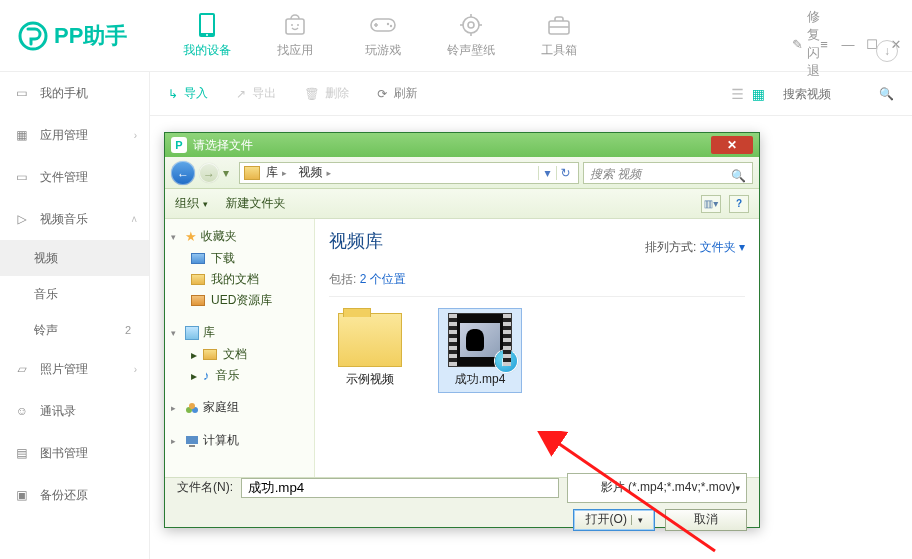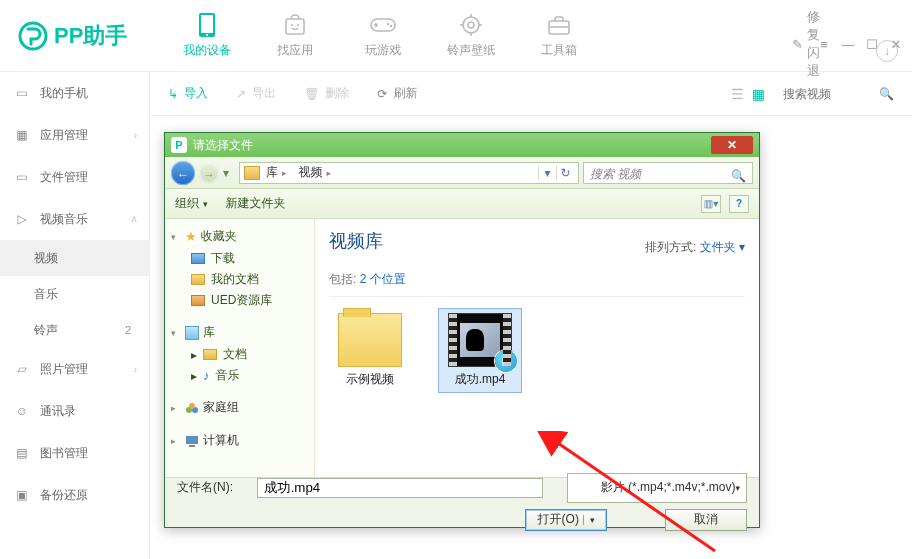--- a/index.html
+++ b/index.html
@@ -90,26 +90,26 @@
   .mp4-thumb:before, .mp4-thumb:after{ content:""; position:absolute; top:0; bottom:0; width:8px; background:repeating-linear-gradient(#ccc 0 4px,#222 4px 8px);}
   .mp4-thumb:before{ left:0;} .mp4-thumb:after{ right:0;}
   .mp4-thumb .screen{ width:40px; height:34px; background:linear-gradient(135deg,#c9d0e0,#8fa0b8); position:relative;}
   .mp4-thumb .hand{ position:absolute; left:6px; top:6px; width:18px; height:22px; background:#000; border-radius:40% 40% 20% 20%; }
   .wmp-badge{ position:absolute; right:-6px; bottom:-6px; width:22px; height:22px; border-radius:50%; background:radial-gradient(circle at 35% 35%, #6fd8ef, #1f9cd8); box-shadow:0 0 0 1px #fff, 0 0 2px rgba(0,0,0,.4); display:flex; align-items:center; justify-content:center; color:#fff; font-size:10px;}
   .file-tile .cap{ font-size:12px; color:#222; text-align:center;}
 
   .arrow-annot { position:absolute; right:34px; top:212px; width:200px; height:130px; pointer-events:none; }
 
   .dlg-footer { height:50px; border-top:1px solid #d4e0c4; background:#f0f4e8; display:flex; flex-direction:column; justify-content:center; padding:4px 12px 6px; gap:6px;}
-  .row1{ display:flex; align-items:center; gap:24px;}
+  .row1{ display:flex; align-items:center; gap:8px;}
   .row1 label{ color:#333;}
   .fname{ flex:1; height:20px; border:1px solid #aab89a; background:#fff; padding:0 6px;}
   .filter{ width:180px; height:30px; border:1px solid #aab89a; background:#fff; display:flex; align-items:center; padding:0 6px; justify-content:flex-end; cursor:pointer;}
   .row2{ display:flex; justify-content:flex-end; gap:10px;}
-  .btn{ width:82px; height:22px; border:1px solid #9aa88a; background:linear-gradient(#fdfdfb,#e8eddc); display:flex; align-items:center; justify-content:center; cursor:pointer; gap:4px;margin-left:48px;}
+  .btn{ width:82px; height:22px; border:1px solid #9aa88a; background:linear-gradient(#fdfdfb,#e8eddc); display:flex; align-items:center; justify-content:center; cursor:pointer; gap:4px;}
   .btn.primary{ border-color:#3f8fd8; box-shadow:0 0 0 1px #9fcff7 inset;}
 </style>
 </head>
 <body>
 
 <div class="header">
   <div class="logo">
     <svg width="30" height="30" viewBox="0 0 30 30">
         <circle cx="15" cy="15" r="13" fill="none" stroke="#00c3aa" stroke-width="3"></circle>
         <path d="M10 8 h7 a5 5 0 0 1 0 10 h-4 v5" fill="none" stroke="#00c3aa" stroke-width="3" stroke-linecap="round"></path>

